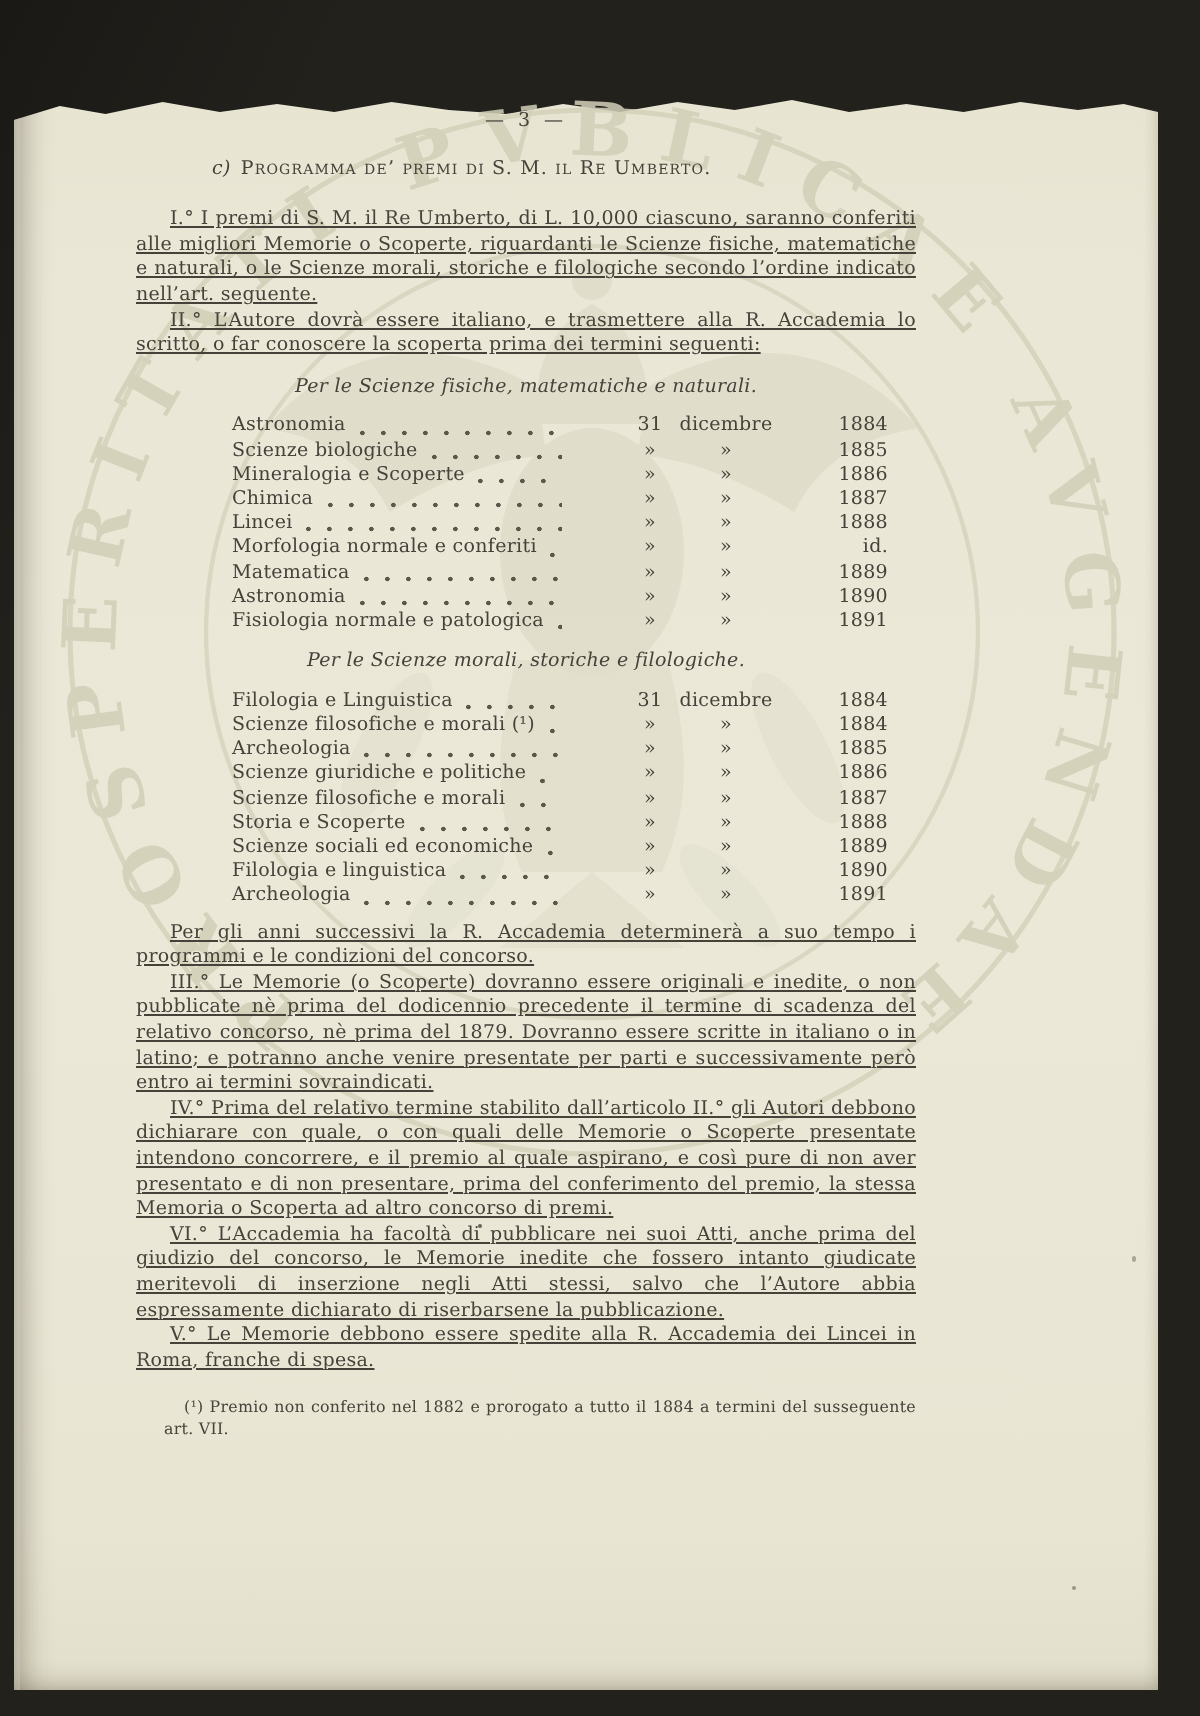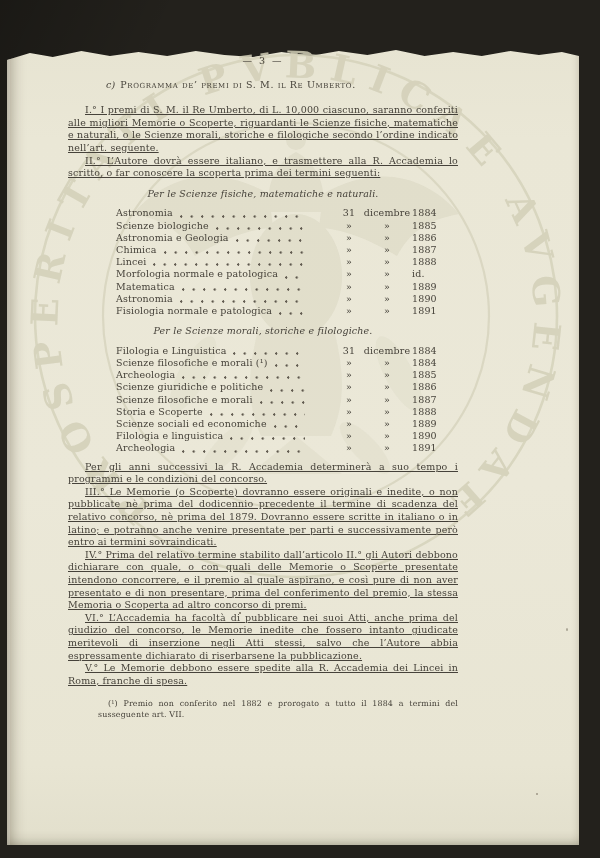--- a/index.html
+++ b/index.html
@@ -34,22 +34,22 @@
   .para{text-indent:17px;margin:0;text-decoration:underline;}
   .section{margin:8px 0 5px 0;}
   .section-title{text-align:center;font-style:italic;margin:3px 0 7px 0;text-indent:0;}
   .prize-row{display:flex;align-items:baseline;padding:0 14px 0 48px;line-height:12.2px;}
   .prize-label{white-space:nowrap;}
   .leader{flex:1;align-self:flex-end;height:10px;margin:0 7px 1px 7px;
     background-image:radial-gradient(circle at 1.2px 7.5px,#5c564b 1px,rgba(0,0,0,0) 1.3px);
     background-size:10.5px 10px;background-repeat:repeat-x;}
   .due1{width:26px;text-align:center;white-space:nowrap;flex:none;margin-left:24px;}
   .due2{width:50px;text-align:center;white-space:nowrap;flex:none;}
-  .prize-year{width:32px;white-space:nowrap;flex:none;}
-  .footnotes{margin:12px 0 0 30px;font-size:7.9px;line-height:10.6px;text-align:justify;}
+  .prize-year{width:32px;text-align:right;white-space:nowrap;flex:none;margin-left:24px;}
+  .footnotes{margin:12px 0 0 14px;font-size:7.9px;line-height:10.6px;text-align:justify;}
   .footnote{text-indent:10px;}
   .speck{position:absolute;border-radius:50%;background:#6b6353;z-index:3;}
   svg text{font-family:"DejaVu Serif","Liberation Serif",serif;}
 </style>
 </head>
 <body>
 
 <div class="scan-noise"></div>
 
 <div class="paper"></div>
@@ -101,42 +101,42 @@
           <span class="prize-year">1884</span>
         </div>
         <div class="prize-row">
           <span class="prize-label">Scienze biologiche</span>
           <span class="leader"></span>
           <span class="due1">»</span>
           <span class="due2">»</span>
           <span class="prize-year">1885</span>
         </div>
         <div class="prize-row">
-          <span class="prize-label">Astronomia e Geologia</span>
+          <span class="prize-label">Mineralogia e Scoperte</span>
           <span class="leader"></span>
           <span class="due1">»</span>
           <span class="due2">»</span>
           <span class="prize-year">1886</span>
         </div>
         <div class="prize-row">
           <span class="prize-label">Chimica</span>
           <span class="leader"></span>
           <span class="due1">»</span>
           <span class="due2">»</span>
           <span class="prize-year">1887</span>
         </div>
         <div class="prize-row">
           <span class="prize-label">Lincei</span>
           <span class="leader"></span>
           <span class="due1">»</span>
           <span class="due2">»</span>
           <span class="prize-year">1888</span>
         </div>
         <div class="prize-row">
-          <span class="prize-label">Morfologia normale e patologica</span>
+          <span class="prize-label">Morfologia normale e conferiti</span>
           <span class="leader"></span>
           <span class="due1">»</span>
           <span class="due2">»</span>
           <span class="prize-year">id.</span>
         </div>
         <div class="prize-row">
           <span class="prize-label">Matematica</span>
           <span class="leader"></span>
           <span class="due1">»</span>
           <span class="due2">»</span>

